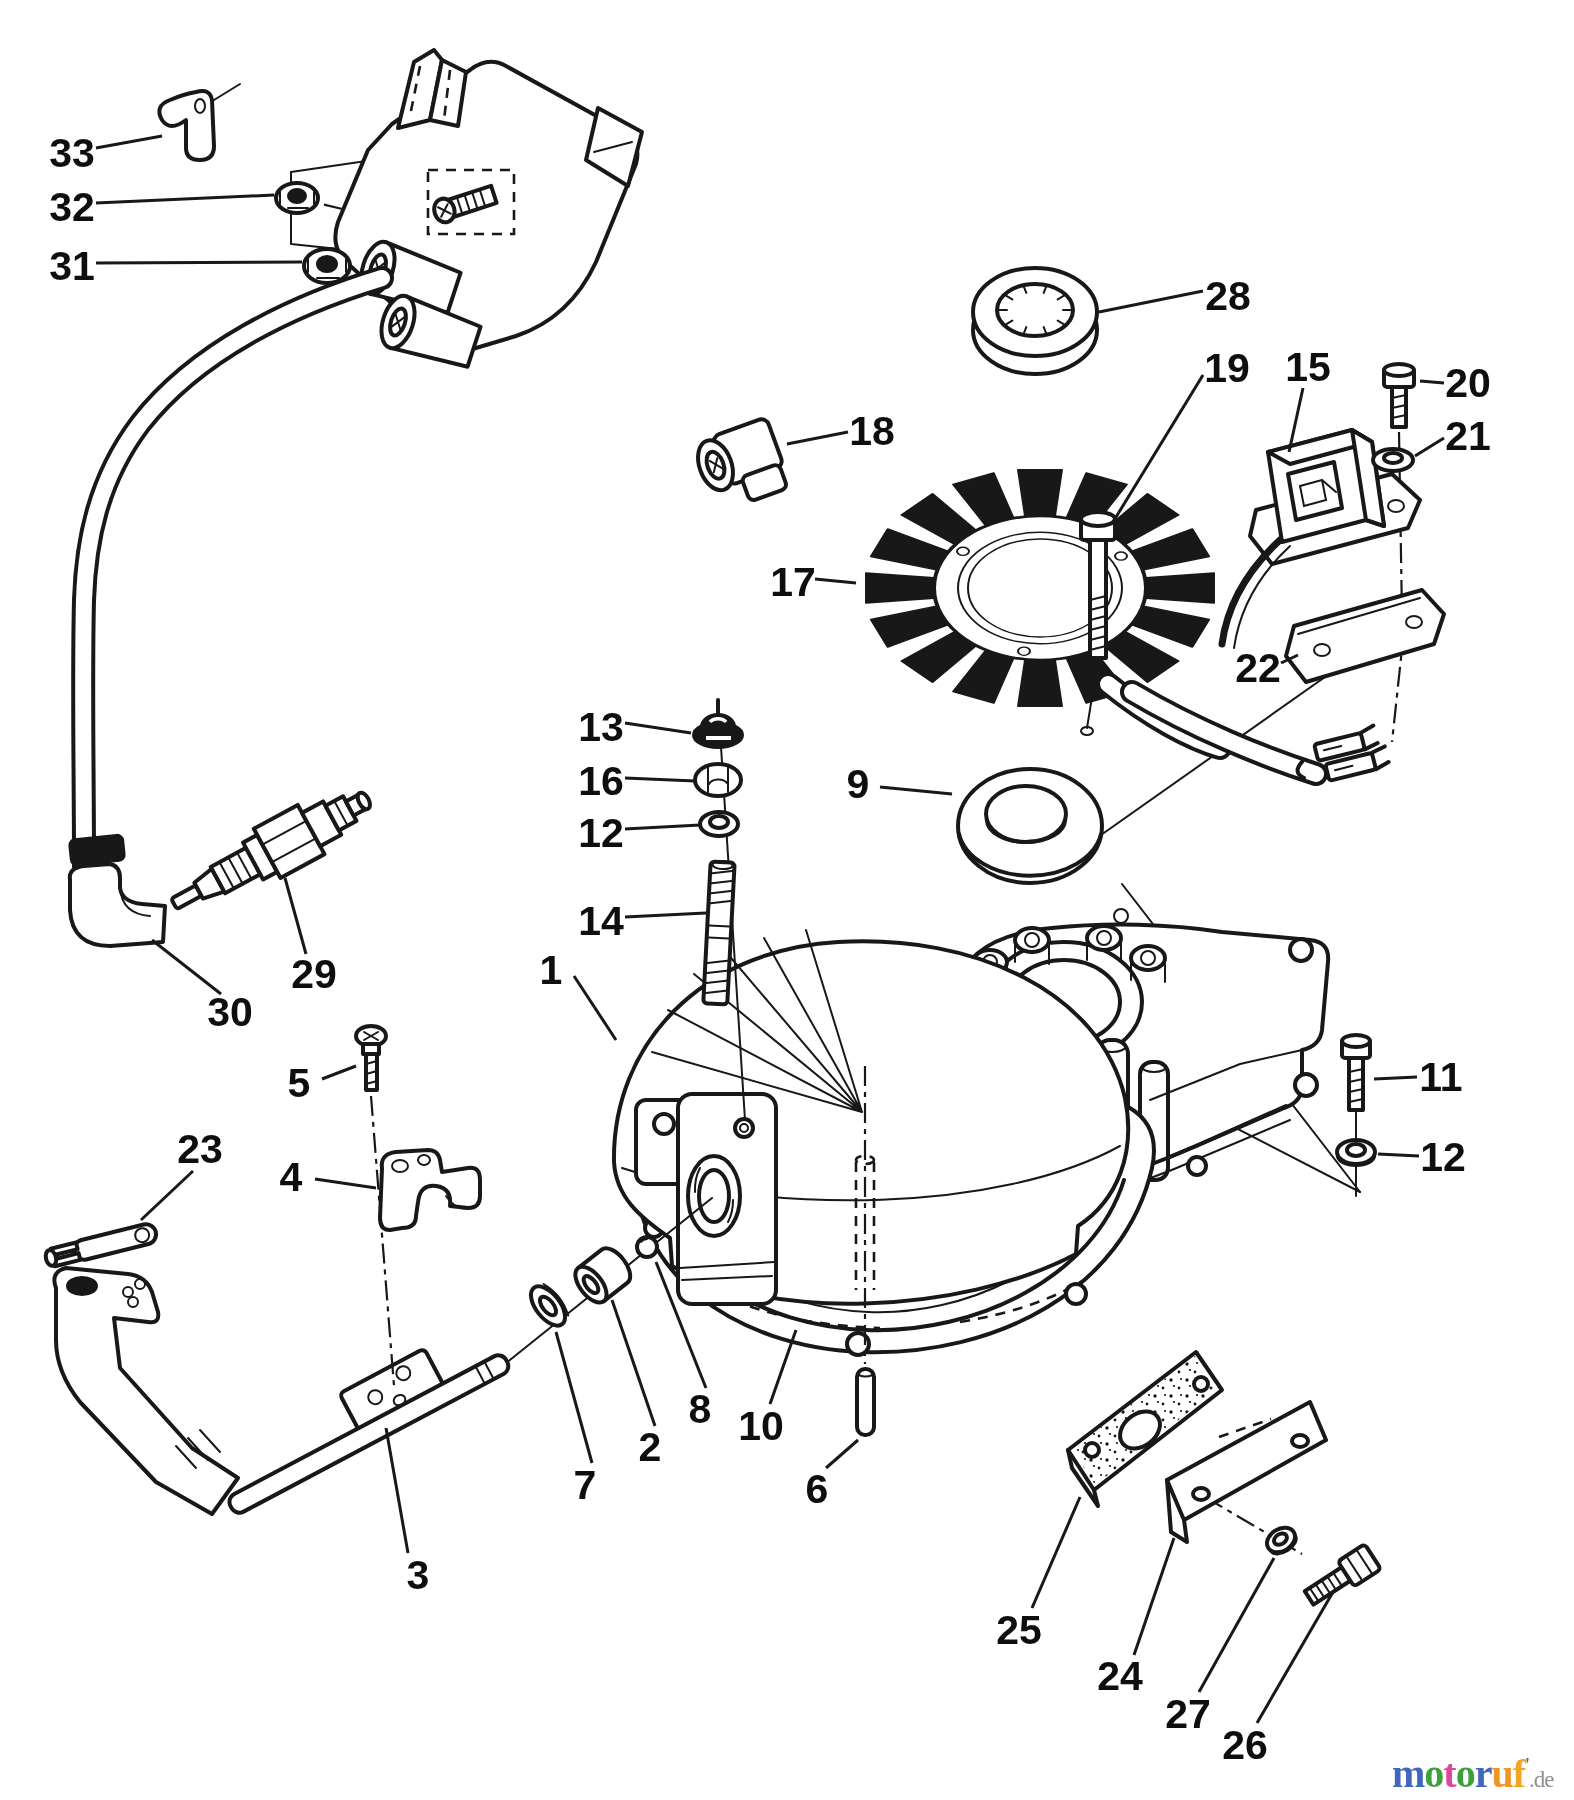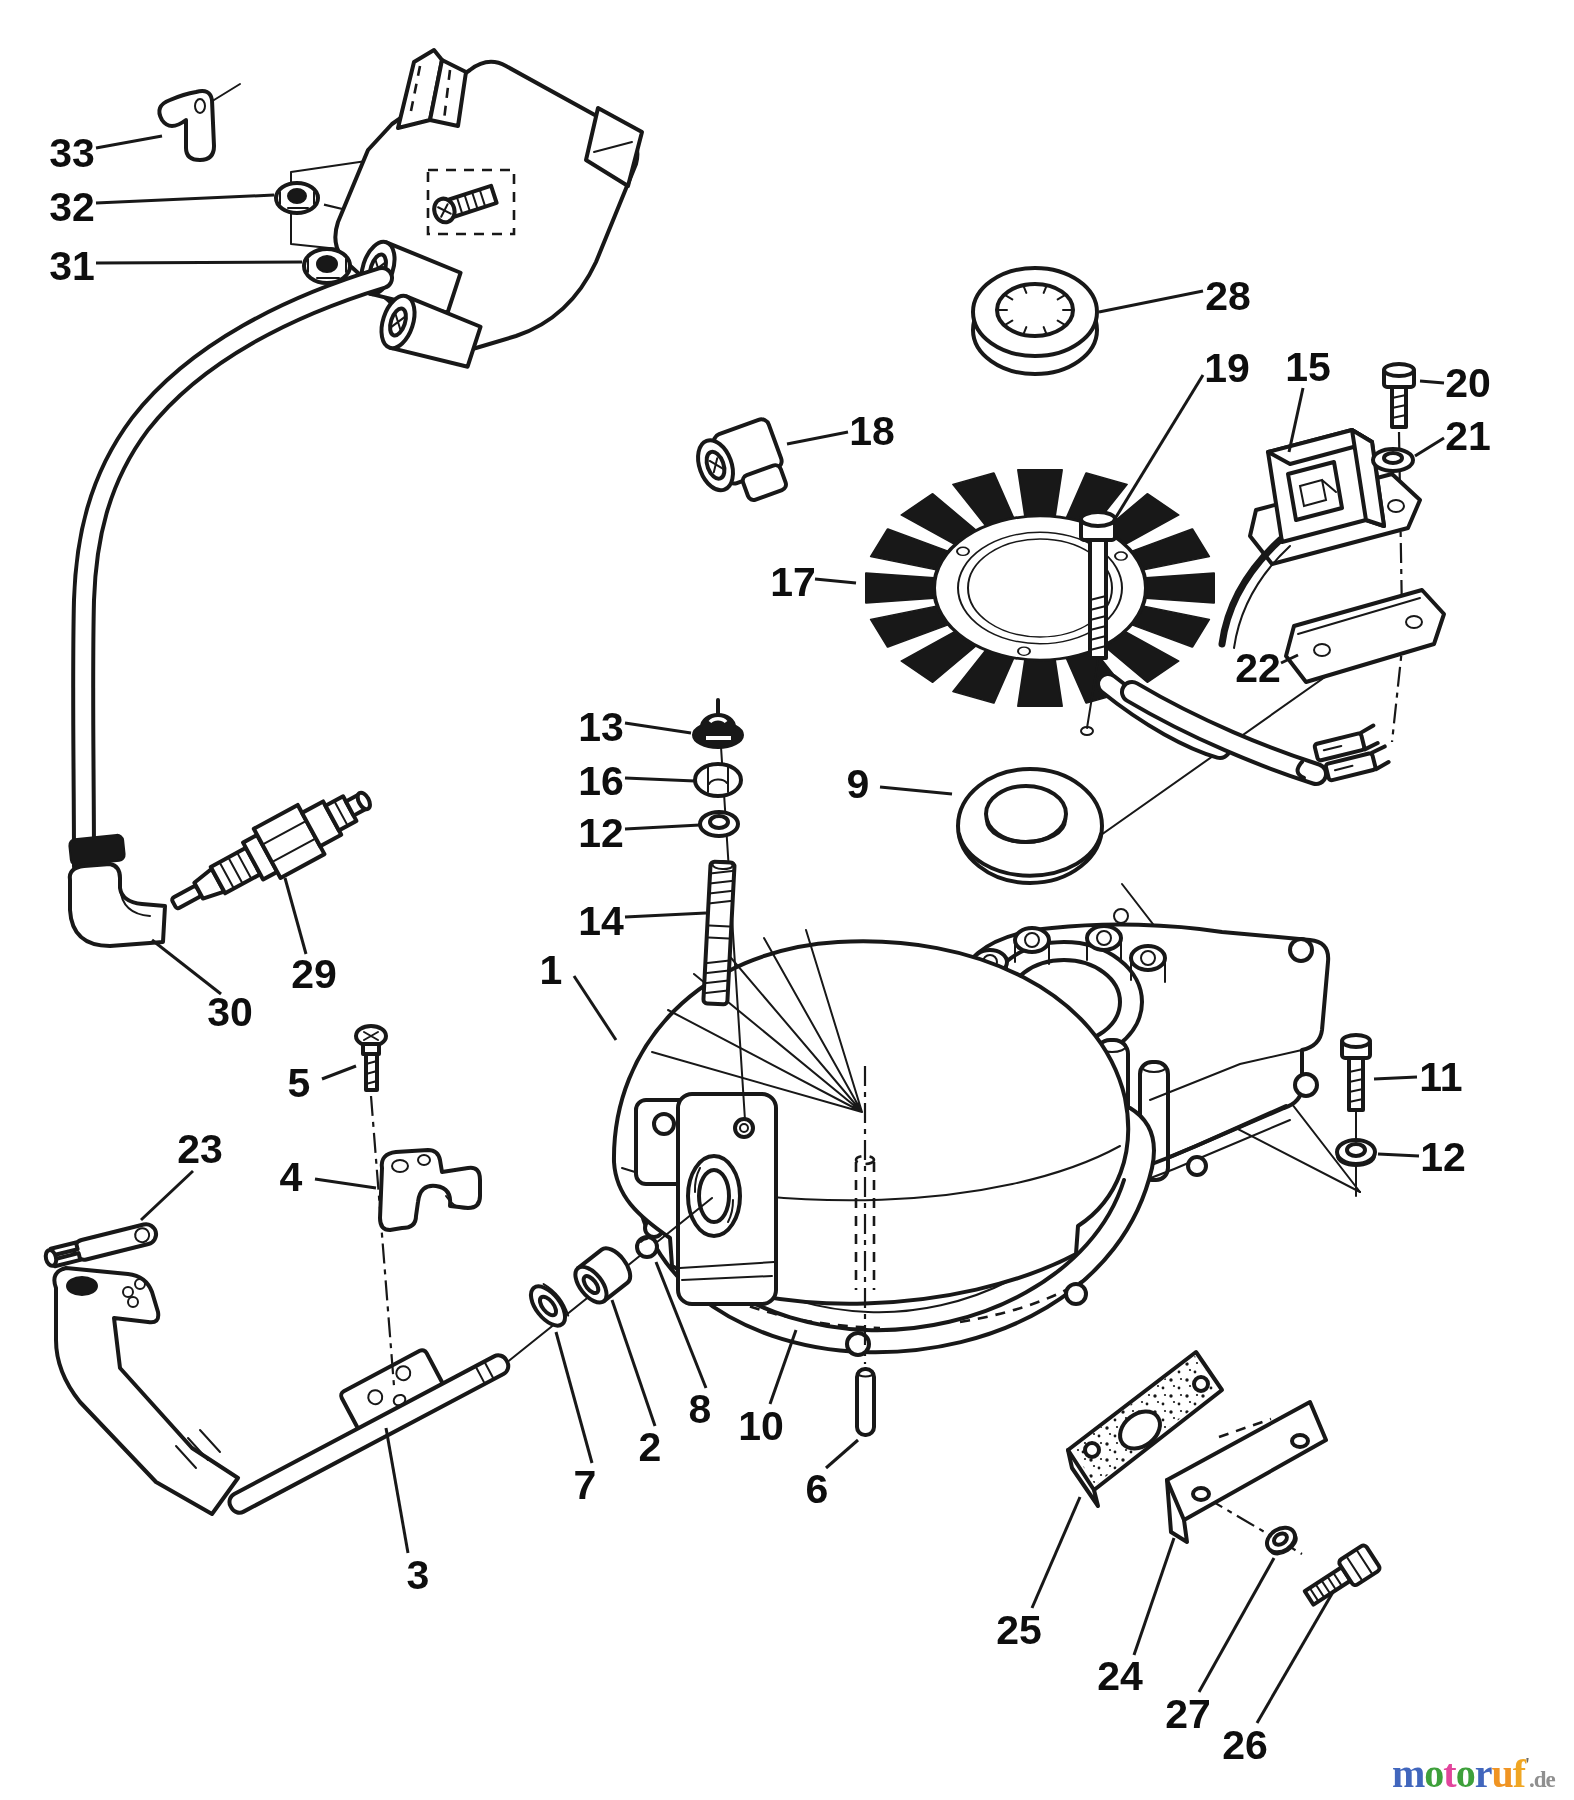--- a/index.html
+++ b/index.html
@@ -13,21 +13,21 @@
   .t{fill:none;stroke:#181818;stroke-width:2;stroke-linecap:round;}
   .dd{fill:none;stroke:#181818;stroke-width:2.2;stroke-dasharray:20 6 5 6;}
   .hd{fill:none;stroke:#181818;stroke-width:2.6;stroke-dasharray:10 8;}
   .lead{stroke:#181818;stroke-width:3;}
   text.num{font-family:"Liberation Sans",sans-serif;font-weight:bold;font-size:41px;fill:#0e0e0e;
            text-anchor:middle;dominant-baseline:central;}
   .wo{fill:none;stroke:#181818;stroke-width:24;stroke-linecap:round;}
   .wi{fill:none;stroke:#ffffff;stroke-width:16;stroke-linecap:round;}
   .watermark{position:absolute;left:1392px;top:1750px;white-space:nowrap;
              font-family:"Liberation Serif",serif;font-weight:600;font-size:40px;letter-spacing:-1px;}
-  .watermark .de{font-size:23px;font-weight:700;}
+  .watermark .de{font-size:23px;font-weight:400;}
   .watermark .tick{font-size:18px;vertical-align:16px;}
 </style>
 </head>
 <body>
 
 <div class="stage">
 <svg id="diagram" width="1574" height="1800" viewBox="0 0 1574 1800">
   <defs>
     <path id="tooth" d="M-22,-174 L22,-174 L15,-106 L-15,-106 Z"></path>
     <pattern id="speck" width="16" height="16" patternUnits="userSpaceOnUse">

